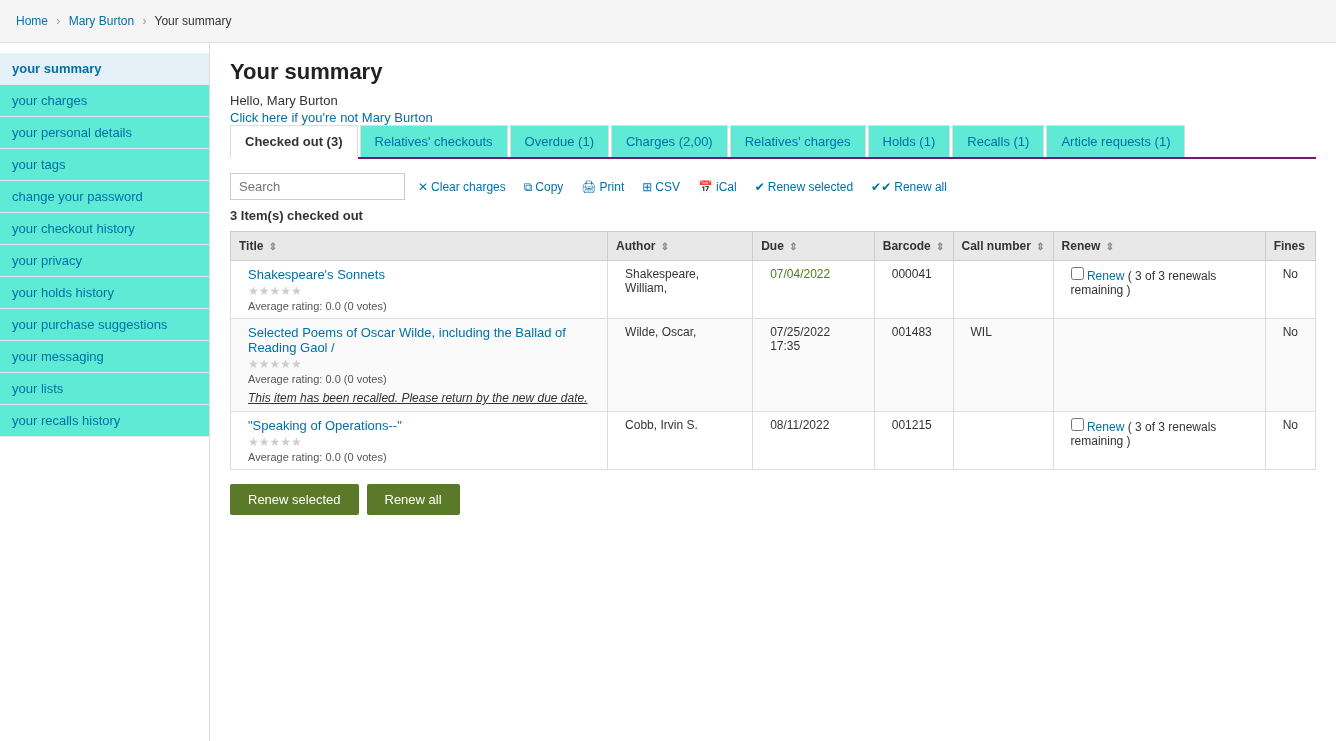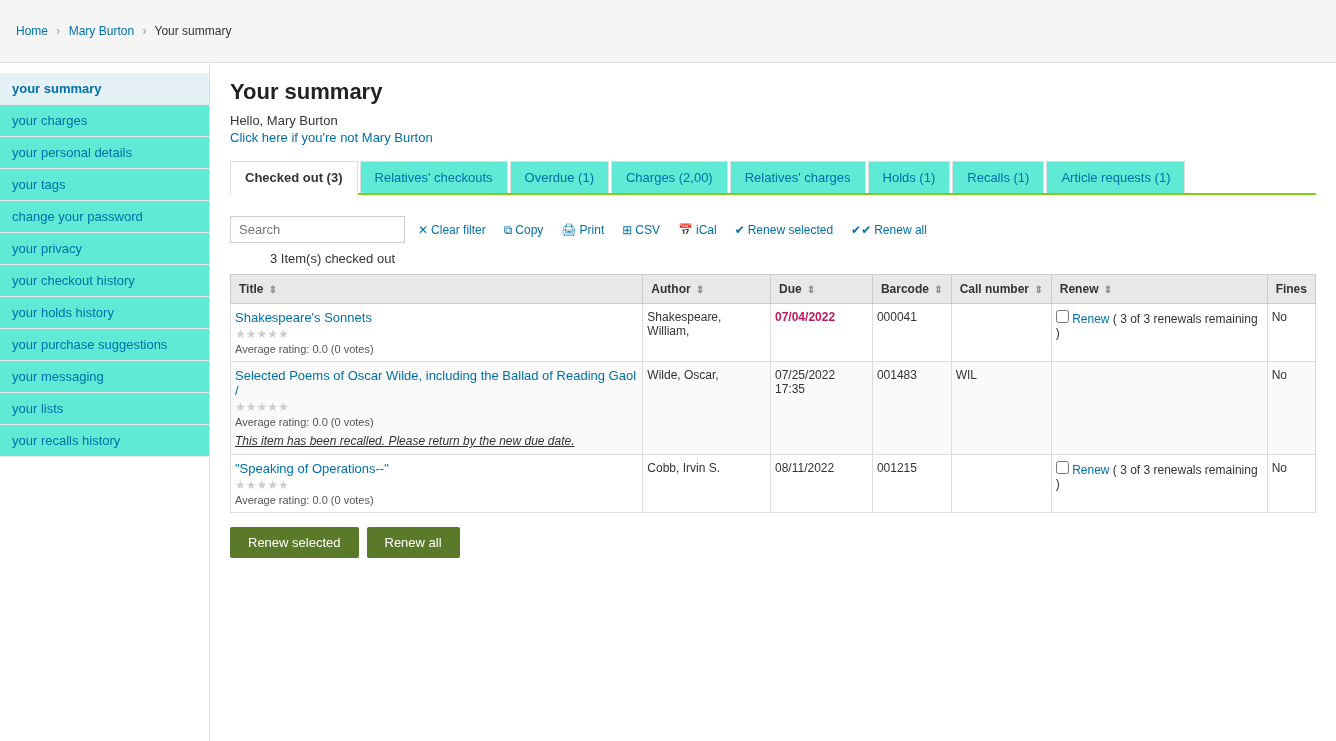--- a/index.html
+++ b/index.html
@@ -1,21 +1,21 @@
 <!DOCTYPE html>
 <html><head>
   <meta charset="utf-8">
   <style>
     * { box-sizing: border-box; margin: 0; padding: 0; }
     body { font-family: Arial, sans-serif; font-size: 13px; color: #333; background: #fff; }
 
     
     .breadcrumb {
       background: #f5f5f5;
-      padding: 24px 16px;
+      padding: 14px 16px;
       font-size: 12px;
       border-bottom: 1px solid #ddd;
     }
     .breadcrumb a { color: #0070a8; text-decoration: none; }
     .breadcrumb .sep { margin: 0 5px; color: #999; }
 
     
     .layout { display: flex; min-height: 700px; }
 
     
@@ -49,22 +49,21 @@
       margin-bottom: 8px;
       color: #222;
     }
 
     .hello-text { font-size: 13px; margin-bottom: 2px; }
     .click-link { color: #0070a8; text-decoration: none; font-size: 13px; }
 
     
     .tabs {
       display: flex;
-      border-bottom: 2px solid #84cc16;
-      margin-top: 16px;
+      border-bottom: 2px solid #701a75;
       flex-wrap: wrap;
     }
     .tab {
       padding: 8px 14px;
       font-size: 13px;
       cursor: pointer;
       border: 1px solid #ddd;
       border-bottom: none;
       margin-right: 2px;
       background: #5eead4;
@@ -77,21 +76,21 @@
       color: #333;
       font-weight: bold;
       margin-bottom: -2px;
     }
 
     
     .toolbar {
       display: flex;
       align-items: center;
       gap: 8px;
-      margin: 21px 0 8px 0;
+      margin: 14px 0 8px 0;
       flex-wrap: wrap;
     }
     .search-input {
       padding: 5px 8px;
       border: 1px solid #ccc;
       font-size: 13px;
       width: 175px;
     }
     .toolbar-btn {
       background: none;
@@ -100,57 +99,56 @@
       cursor: pointer;
       font-size: 12px;
       display: flex;
       align-items: center;
       gap: 3px;
       padding: 3px 5px;
     }
 
     .items-count {
       font-size: 13px;
-      font-weight: normal;
+      font-weight: bold;
       margin-bottom: 8px;
       color: #333;
-      margin-left: 40px;
     }
 
     
     .checkout-table {
       width: 100%;
       border-collapse: collapse;
       font-size: 12px;
     }
     .checkout-table th {
       background: #e8e8e8;
       border: 1px solid #ccc;
       padding: 7px 8px;
       text-align: left;
       font-weight: bold;
       color: #333;
       white-space: nowrap;
     }
     .checkout-table th .sort-arrows { color: #888; font-size: 10px; margin-left: 2px; }
     .checkout-table td {
       border: 1px solid #ddd;
-      padding: 6px 4px;
+      padding: 6px 17px;
       vertical-align: top;
     }
     .checkout-table tr:nth-child(even) td { background: #fafafa; }
     .checkout-table tr:nth-child(odd) td { background: #fff; }
 
     .book-link { color: #0070a8; text-decoration: none; font-size: 13px; }
 
     .stars { color: #ccc; font-size: 12px; margin: 2px 0; }
     .avg-rating { font-size: 11px; color: #555; }
     .recall-notice { font-style: italic; color: #333; font-size: 12px; margin-top: 6px; text-decoration: underline; }
 
-    .overdue { color: #be185d; font-weight: bold; }
+    .overdue { color: #4d7c0f; font-weight: normal; }
 
     .renew-link { color: #0070a8; text-decoration: none; }
     .renew-info { font-size: 12px; color: #333; }
 
     
     .bottom-btns {
       margin-top: 14px;
       display: flex;
       gap: 8px;
     }
@@ -179,22 +177,22 @@
 </div>
 
 <div class="layout">
 
   <nav class="sidebar">
     <a class="sidebar-item active" href="#">your summary</a>
     <a class="sidebar-item" href="#">your charges</a>
     <a class="sidebar-item" href="#">your personal details</a>
     <a class="sidebar-item" href="#">your tags</a>
     <a class="sidebar-item" href="#">change your password</a>
+    <a class="sidebar-item" href="#">your checkout history</a>
     <a class="sidebar-item" href="#">your privacy</a>
-    <a class="sidebar-item" href="#">your checkout history</a>
     <a class="sidebar-item" href="#">your holds history</a>
     <a class="sidebar-item" href="#">your purchase suggestions</a>
     <a class="sidebar-item" href="#">your messaging</a>
     <a class="sidebar-item" href="#">your lists</a>
     <a class="sidebar-item" href="#">your recalls history</a>
   </nav>
 
   <div class="main">
     <h1 class="page-title">Your summary</h1>
     <p class="hello-text">Hello, Mary Burton</p>
@@ -210,21 +208,21 @@
       <a class="tab" href="#">Holds (1)</a>
       <a class="tab" href="#">Recalls (1)</a>
       <a class="tab" href="#">Article requests (1)</a>
     </div>
 
     
     <div class="toolbar">
       <input type="text" class="search-input" placeholder="Search" style="">
       <button class="toolbar-btn">
         <span>✕</span>
-        <span>Clear filter</span>
+        <span>Clear charges</span>
       </button>
       <button class="toolbar-btn">
         <span>⧉</span>
         <span>Copy</span>
       </button>
       <button class="toolbar-btn">
         <span>🖨</span>
         <span>Print</span>
       </button>
       <button class="toolbar-btn">

